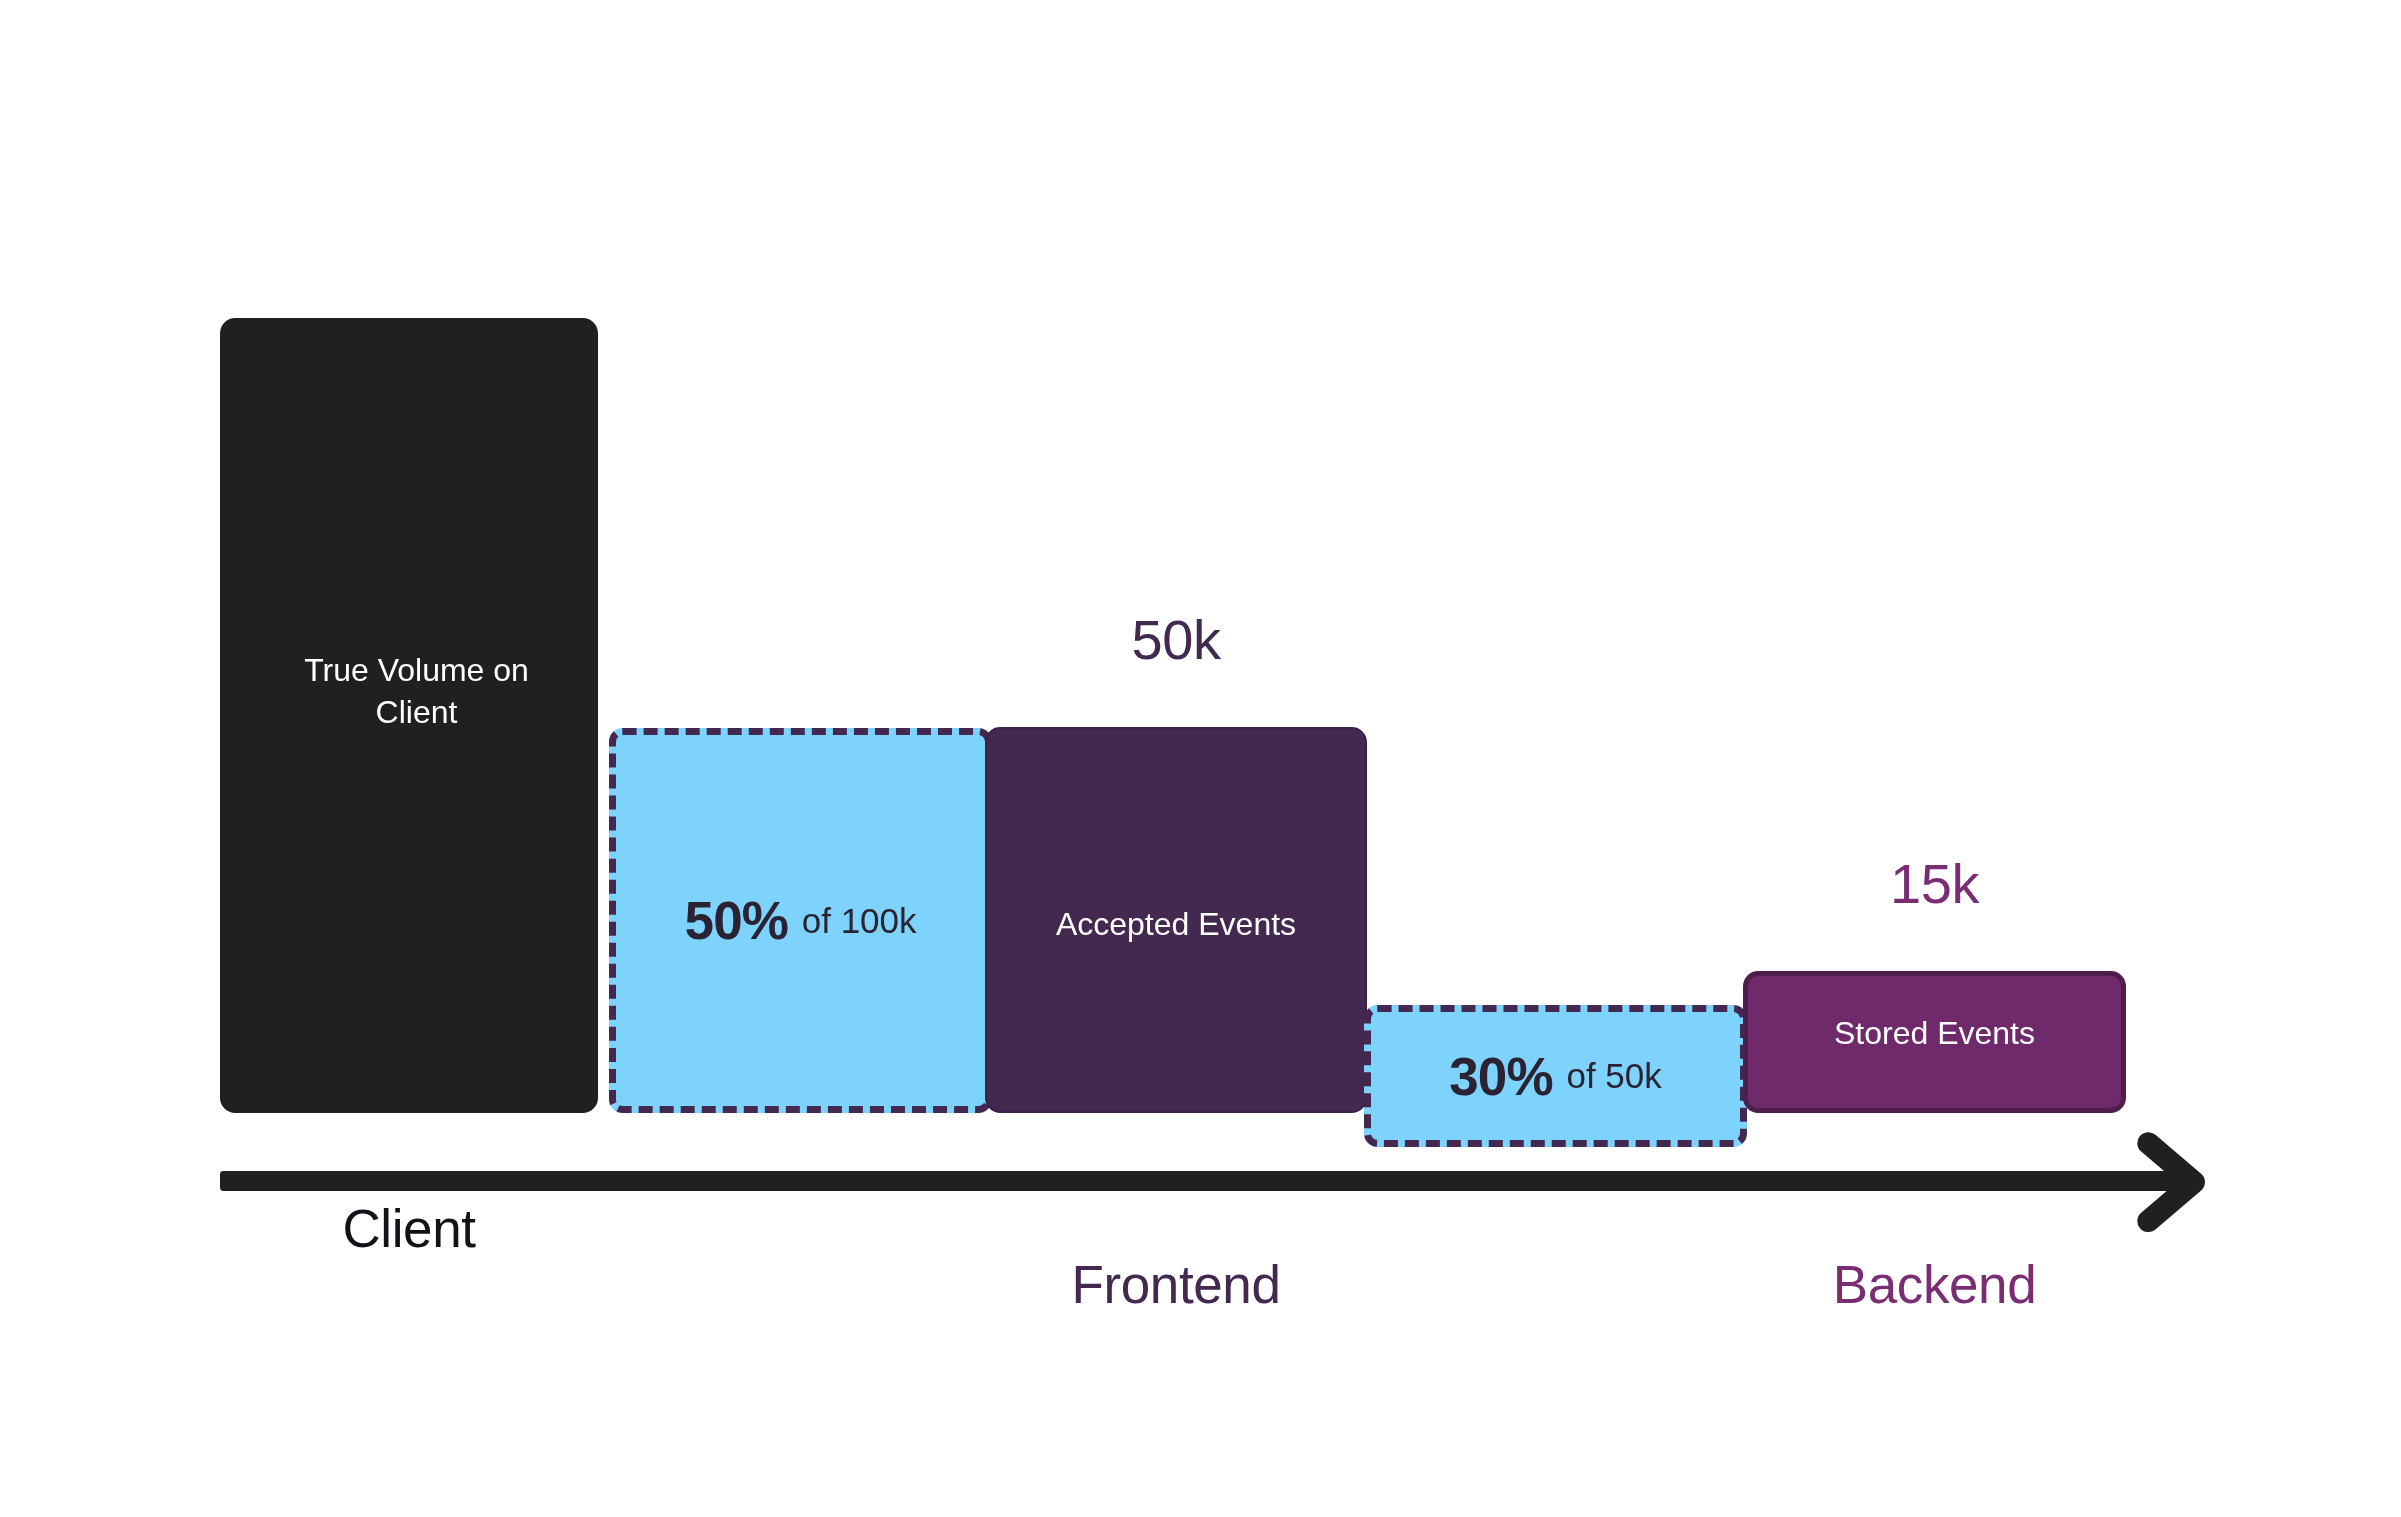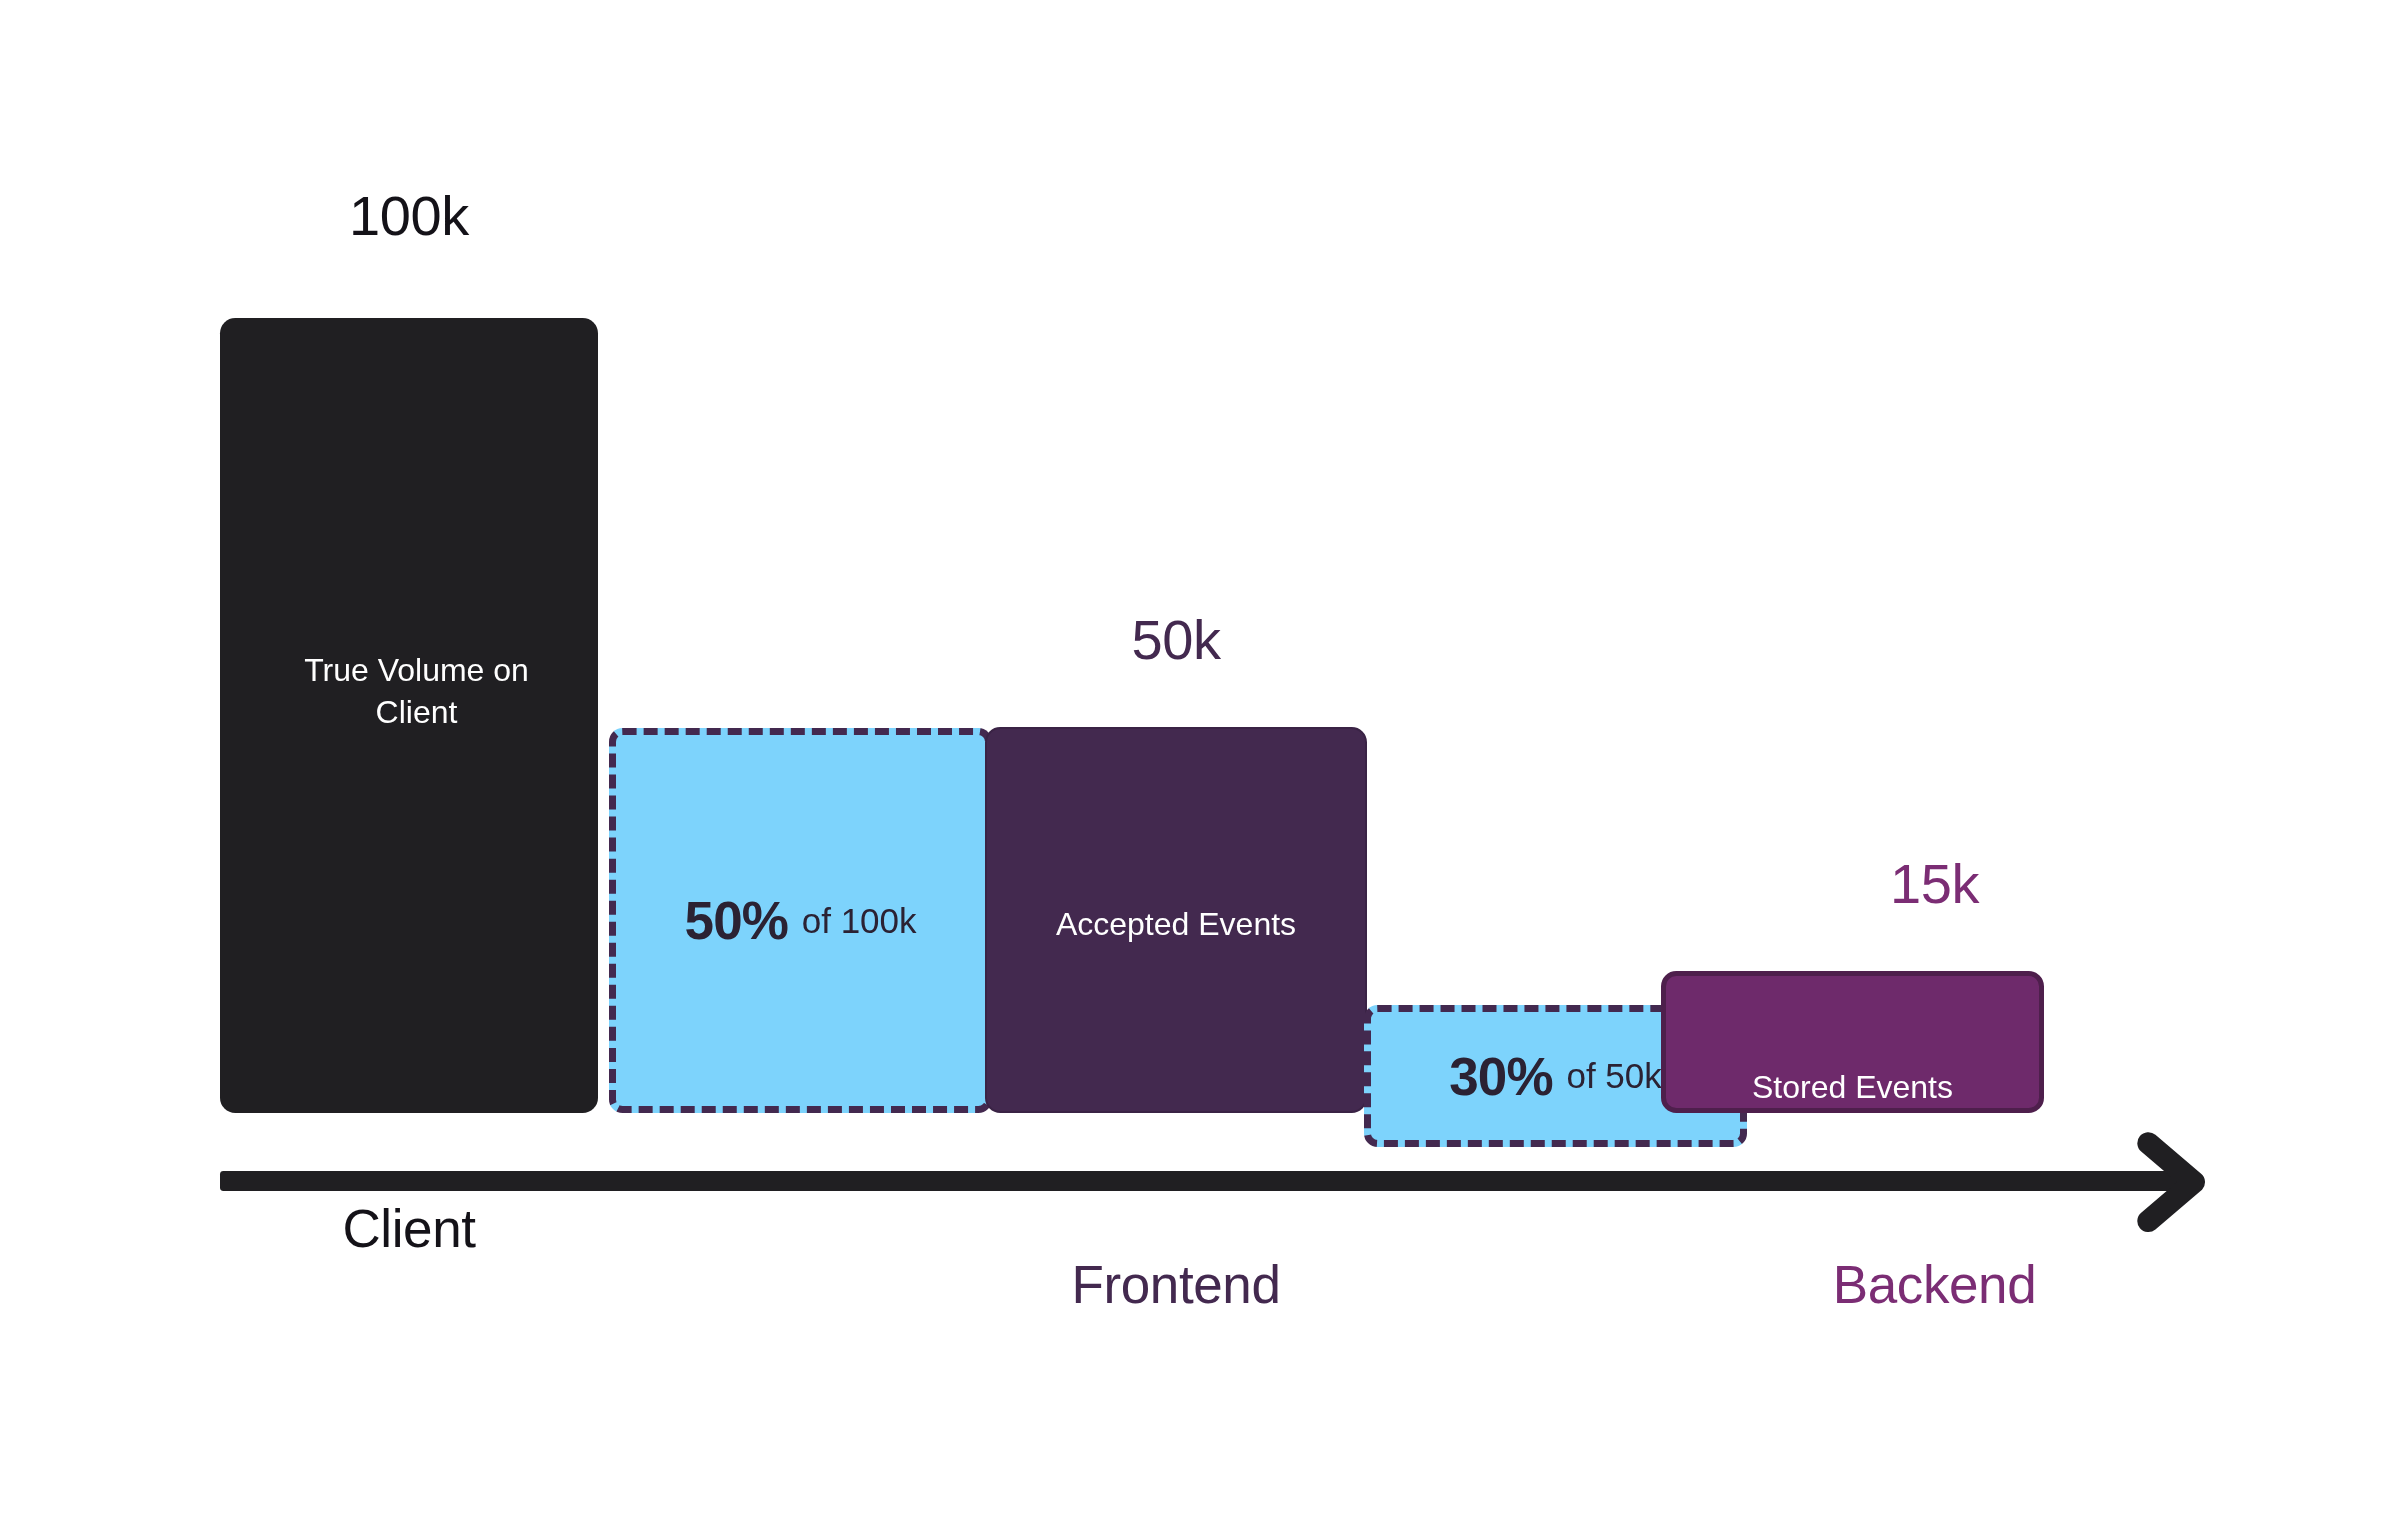--- a/index.html
+++ b/index.html
@@ -123,21 +123,20 @@
     line-height: 1;
     text-align: center;
     white-space: nowrap;
   }
 </style>
 </head>
 <body>
 
 <div id="canvas">
 
-  <div class="value-label" id="label-100k" style="left:220px; top:188px; width:378px; color:#141218;">100k</div>
 
   <div class="bar" id="bar-client" style="left:220px; top:318px; width:378px; height:795px;padding-left:15px;">
     <span class="bar-label">True Volume on Client</span>
   </div>
 
   <div class="dashed-box" id="dropoff-1" style="left:609px; top:728px; width:383px; height:385px;">
     <span class="pct-big">50%</span>
     <span class="pct-small">of 100k</span>
   </div>
 
@@ -147,21 +146,21 @@
     <span class="bar-label">Accepted Events</span>
   </div>
 
   <div class="dashed-box" id="dropoff-2" style="left:1364px; top:1005px; width:383px; height:142px;">
     <span class="pct-big">30%</span>
     <span class="pct-small">of 50k</span>
   </div>
 
   <div class="value-label" id="label-15k" style="left:1743px; top:856px; width:383px; color:#7B2D74;">15k</div>
 
-  <div class="bar" id="bar-stored" style="left:1661px; top:971px; width:383px; height:142px;align-items:flex-end;">
+  <div class="bar" id="bar-stored" style="left:1743px; top:971px; width:383px; height:142px;">
     <span class="bar-label">Stored Events</span>
   </div>
 
   <div id="axis-line" style="left:220px; top:1171px; width:1963px; height:20.4px;"></div>
 
   <svg id="axis-arrow" style="left:2128px; top:1128px;" width="110" height="110" viewBox="0 0 130 130">
     <path d="M 24 18 L 78 64 L 24 110" fill="none" stroke="#201F22" stroke-width="26" stroke-linecap="round" stroke-linejoin="round"></path>
   </svg>
 
   <div class="stage-label" style="left:220px; top:1202px; width:378px; color:#141218;">Client</div>

